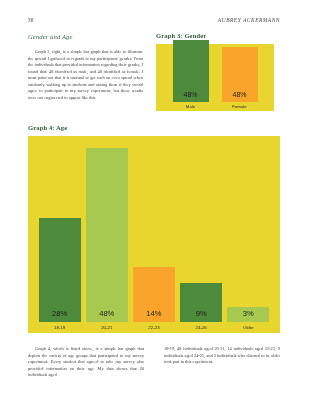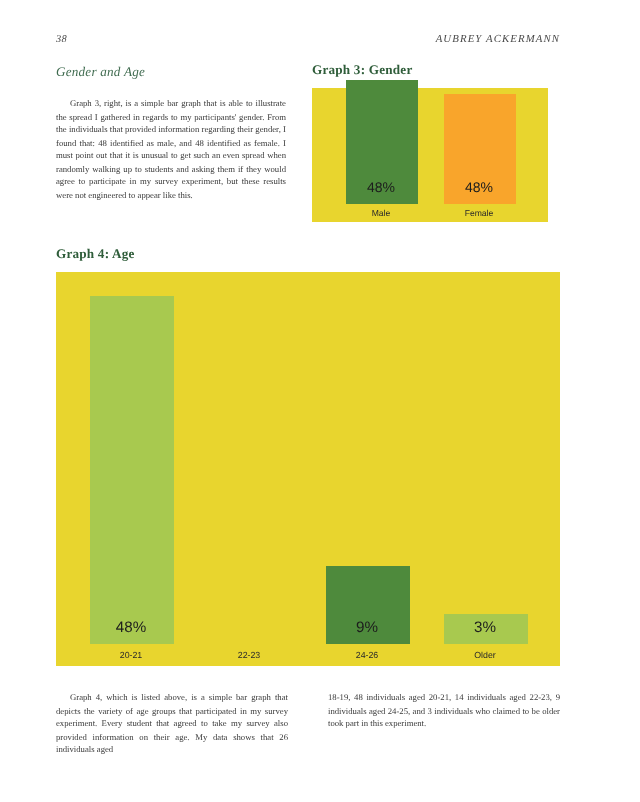--- a/index.html
+++ b/index.html
@@ -231,26 +231,35 @@
         </div>
         <div class="g3-label">Female</div>
       </div>
     </div>
   </div>
 
   <div class="graph4-title">Graph 4: Age</div>
   <div class="graph4-panel">
     <div class="graph4-plot">
       <div class="g4-col">
+        <div class="g4-bar" id="g4b0" style="height: 103.6px; background: rgb(78, 138, 60);">
+          <span>28%</span>
+        </div>
+        <div class="g4-label">18-19</div>
+      </div>
+      <div class="g4-col">
         <div class="g4-bar" id="g4b1" style="height: 173.9px; background: rgb(168, 201, 79);">
           <span>48%</span>
         </div>
         <div class="g4-label">20-21</div>
       </div>
       <div class="g4-col">
+        <div class="g4-bar" id="g4b2" style="height: 55.5px; background: rgb(249, 165, 43);">
+          <span>14%</span>
+        </div>
         <div class="g4-label">22-23</div>
       </div>
       <div class="g4-col">
         <div class="g4-bar" id="g4b3" style="height: 38.85px; background: rgb(78, 138, 60);">
           <span>9%</span>
         </div>
         <div class="g4-label">24-26</div>
       </div>
       <div class="g4-col">
         <div class="g4-bar" id="g4b4" style="height: 14.8px; background: rgb(168, 201, 79);">

